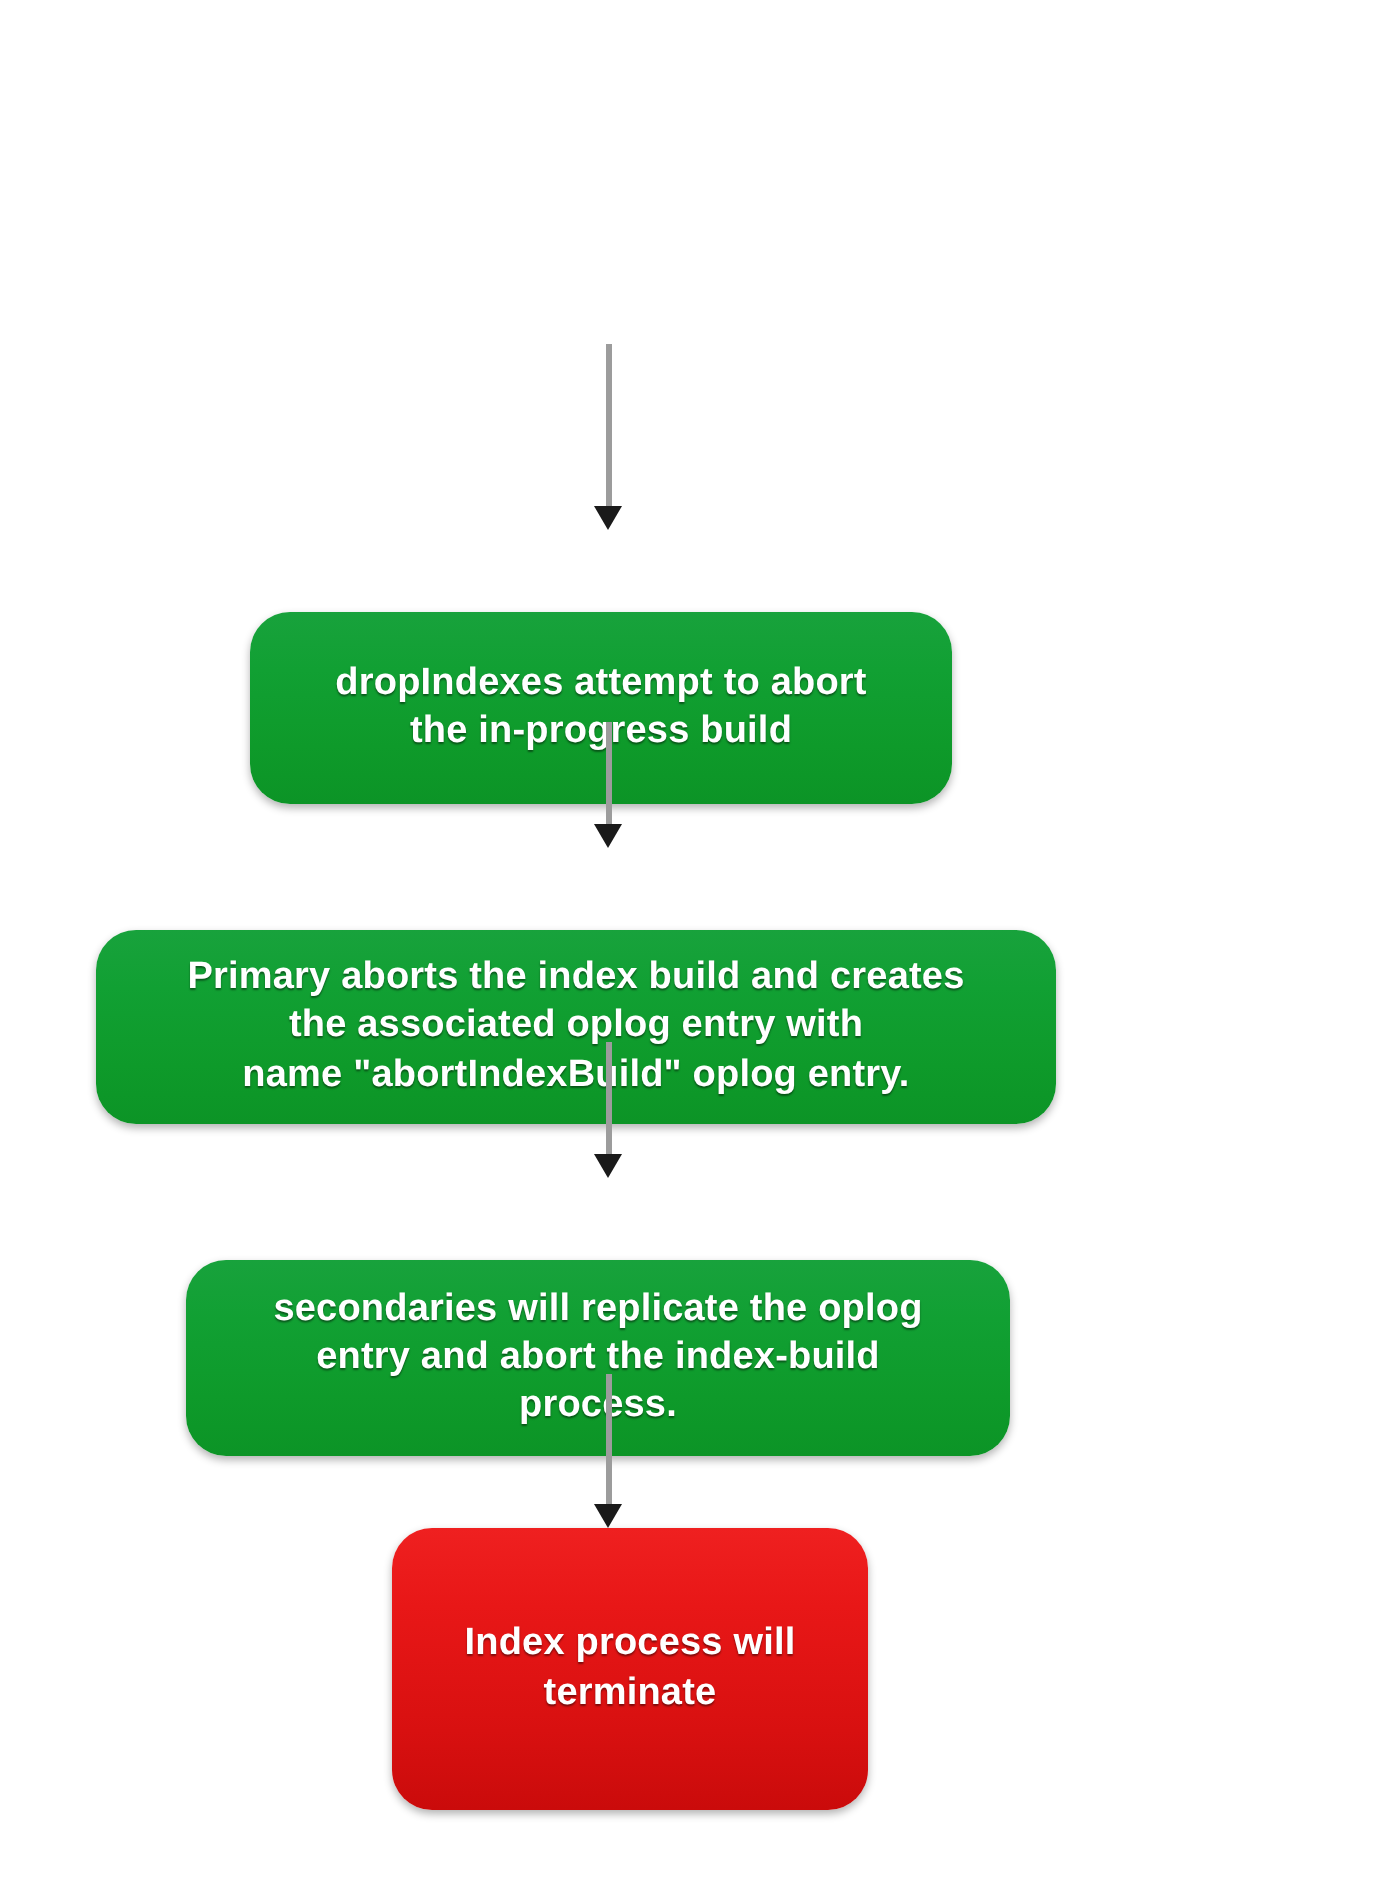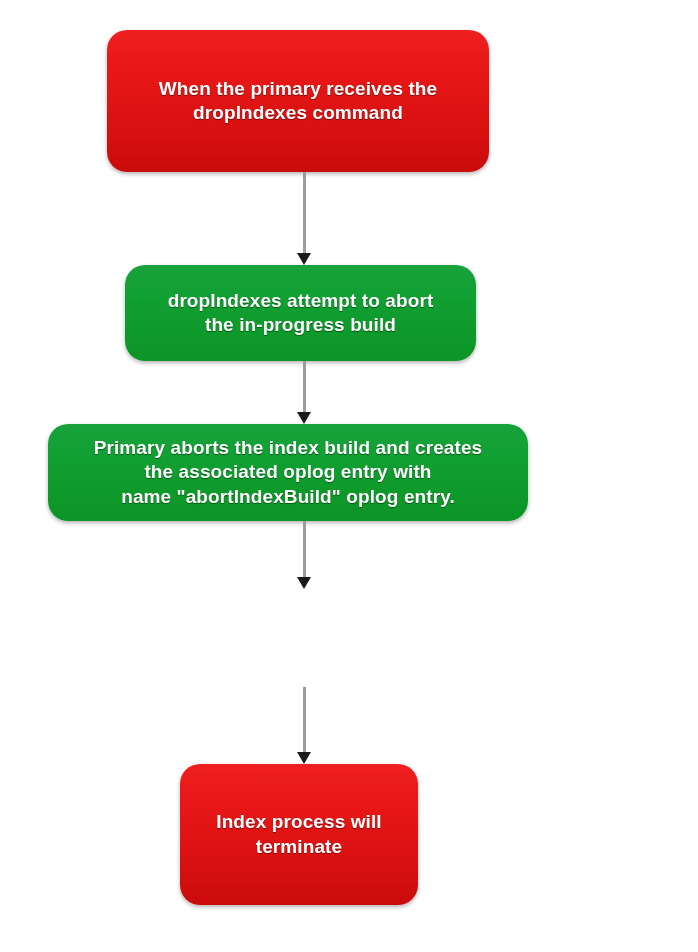--- a/index.html
+++ b/index.html
@@ -40,33 +40,34 @@
     line-height: 1.28;
     -webkit-font-smoothing: antialiased;
   }
 
   .node-red {
     background: linear-gradient(to bottom, #ef2020 0%, #e81717 28%, #d81010 72%, #ca0b0b 100%);
   }
 
   .node-green {
     background: linear-gradient(to bottom, #18a23c 0%, #11a033 30%, #0e9a2a 70%, #0c9426 100%);
+    margin-top: 41px;
   }
 
   .node-label {
     display: block;
     white-space: pre-line;
   }
 
   
   .n0 { left: 107px; top: 30px;  width: 382px; height: 142px; font-size: 19px; }
   .n1 { left: 125px; top: 265px; width: 351px; height: 96px;  font-size: 19px; }
   .n2 { left: 48px;  top: 424px; width: 480px; height: 97px;  font-size: 19px; }
   .n3 { left: 93px;  top: 589px; width: 412px; height: 98px;  font-size: 19px; }
-  .n4 { left: 180px; top: 764px; width: 238px; height: 141px; font-size: 19px; }
+  .n4 { left: 196px; top: 764px; width: 238px; height: 141px; font-size: 19px; }
 
   
   .connector {
     position: absolute;
     width: 20px;
   }
   .connector .stem {
     position: absolute;
     left: 9px;
     top: 0;
@@ -88,24 +89,20 @@
   .c0 { left: 294px; top: 172px; height: 93px; }
   .c1 { left: 294px; top: 361px; height: 63px; }
   .c2 { left: 294px; top: 521px; height: 68px; }
   .c3 { left: 294px; top: 687px; height: 77px; }
 </style>
 </head>
 <body>
 
 <div id="flowchart">
 
-  <div class="node node-red n0">
-    <span class="node-label">When the primary receives the
-dropIndexes command</span>
-  </div>
 
   <div class="connector c0">
     <div class="stem"></div>
     <div class="head"></div>
   </div>
 
   <div class="node node-green n1">
     <span class="node-label">dropIndexes attempt to abort
 the in-progress build</span>
   </div>
@@ -119,20 +116,25 @@
     <span class="node-label">Primary aborts the index build and creates
 the associated oplog entry with
 name "abortIndexBuild" oplog entry.</span>
   </div>
 
   <div class="connector c2">
     <div class="stem"></div>
     <div class="head"></div>
   </div>
 
+  <div class="node node-green n3">
+    <span class="node-label">secondaries will replicate the oplog
+entry and abort the index-build
+process.</span>
+  </div>
 
   <div class="connector c3">
     <div class="stem"></div>
     <div class="head"></div>
   </div>
 
   <div class="node node-red n4">
     <span class="node-label">Index process will
 terminate</span>
   </div>

